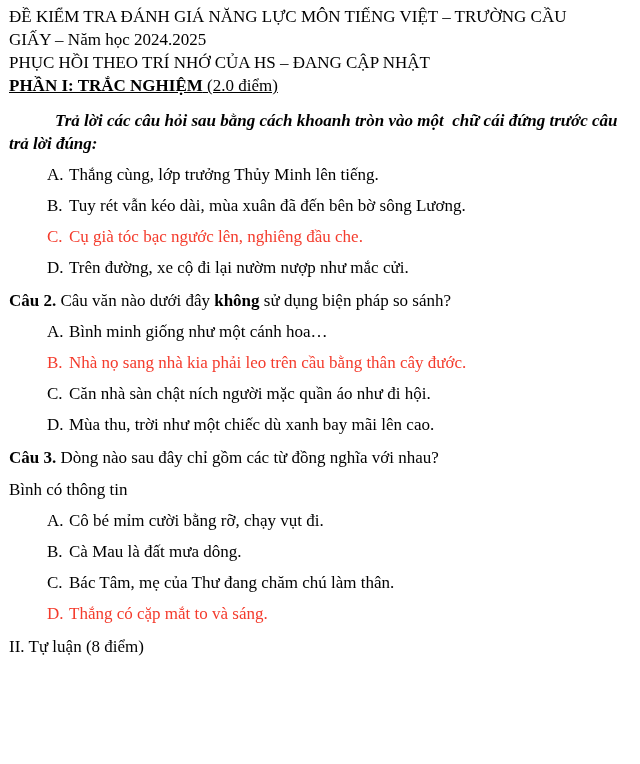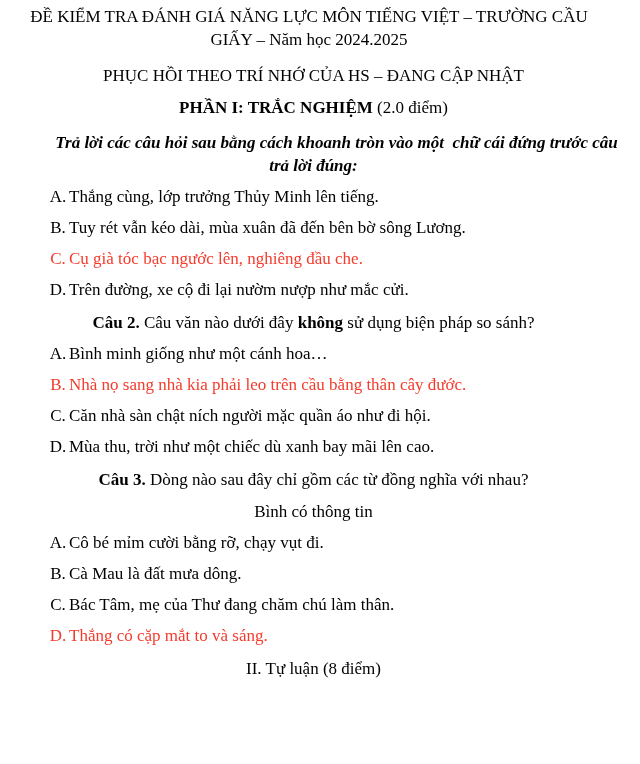--- a/index.html
+++ b/index.html
@@ -8,26 +8,26 @@
     --paper:#ffffff;
   }
   *{box-sizing:border-box;}
   html,body{margin:0;padding:0;}
   body{
     width:640px;height:764px;overflow:hidden;
     background:var(--paper);color:var(--ink);
     font-family:"Liberation Serif","DejaVu Serif",serif;
     font-size:17px;line-height:23px;
   }
-  .page{width:640px;height:764px;padding:5px 22px 0 9px;text-align:center;}
+  .page{width:640px;height:764px;padding:5px 22px 0 9px;}
   .para{margin:0;}
   .bold{font-weight:bold;}
   .title{max-width:600px;}
-  .subtitle{margin-top:13px;}
-  .heading{margin-top:9px;}
+  .subtitle{}
+  .heading{text-decoration:underline;}
   .instruction{
     margin-top:12px;font-weight:bold;font-style:italic;
     text-indent:46px;white-space:pre-wrap;
   }
   .question{margin-top:10px;}
   .option{margin-top:8px;margin-left:38px;display:flex;}
   .option .letter{width:22px;flex:none;}
   .option.red{color:var(--highlight);}
   .note{margin-top:9px;}
   .section2{margin-top:10px;}

